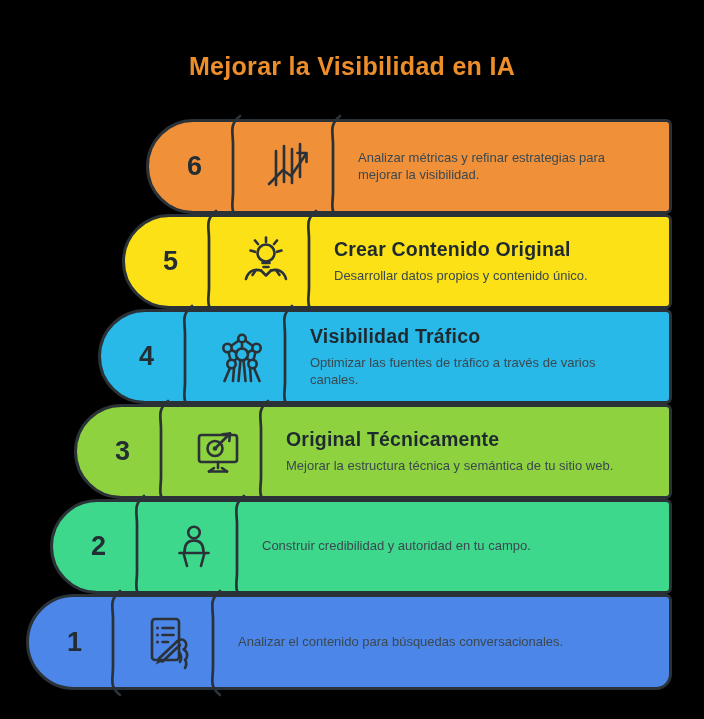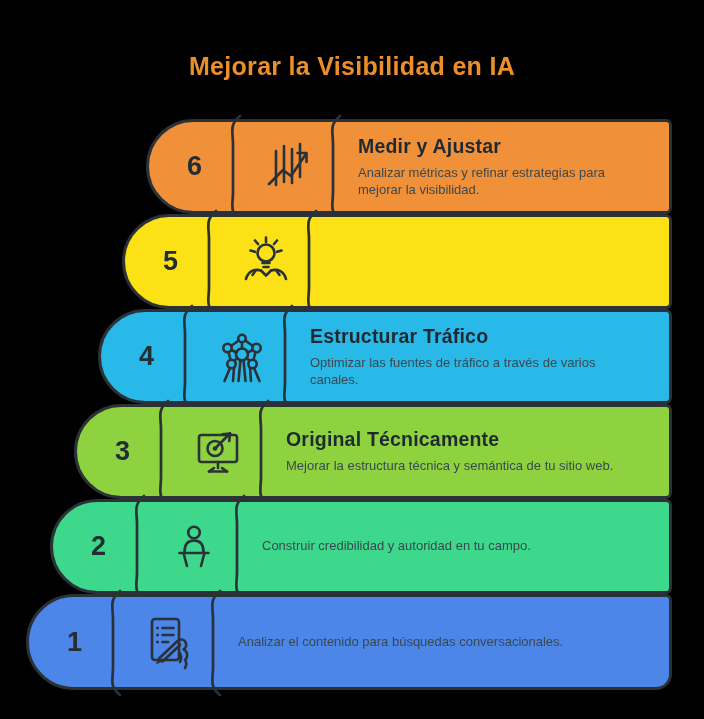--- a/index.html
+++ b/index.html
@@ -71,21 +71,20 @@
       <svg class="ic" width="56" height="56" viewBox="0 0 56 56">
         <path d="M14 12 V46"></path>
           <path d="M22 7 V43"></path>
           <path d="M30 10 V44"></path>
           <path d="M38 5 V38"></path>
         <path d="M7 45 L21 31 L29 37 L44 15"></path>
         <path d="M35.5 14 H44.5 V23"></path>
       </svg>
     </div>
     <div class="content">
-      <div class="row-title">Medir y Ajustar</div>
       <div class="row-desc">Analizar métricas y refinar estrategias para mejorar la visibilidad.</div>
     </div>
   </div>
 
   <div class="step-row r1" style="background-color: rgb(251, 225, 22);">
     <svg class="dividers">
       <path d="M11 0 C0 9 4 16 4 28 L4 76 C4 89 0 95 11 104" transform="translate(80 0)"></path>
       <path d="M11 0 C0 9 4 16 4 28 L4 76 C4 89 0 95 11 104" transform="translate(180 0)"></path>
     </svg>
     <div class="num">5</div>
@@ -98,20 +97,24 @@
           <path d="M17 6.5 L20 10"></path>
           <path d="M39 6.5 L36 10"></path>
         <path d="M12.5 16.5 L17 17.8"></path>
           <path d="M43.5 16.5 L39 17.8"></path>
         <path d="M8 45 C10 37.5 16 34.5 23 36.5"></path>
         <path d="M48 45 C46 37.5 40 34.5 33 36.5"></path>
         <path d="M23 36.5 L28 41.5 L33 36.5"></path>
         <path d="M18 36 L14.5 41"></path>
           <path d="M38 36 L41.5 41"></path>
       </svg>
+    </div>
+    <div class="content">
+      <div class="row-title">Crear Contenido Original</div>
+      <div class="row-desc">Desarrollar datos propios y contenido único.</div>
     </div>
   </div>
 
   <div class="step-row r2" style="background-color: rgb(41, 185, 232);">
     <svg class="dividers">
       <path d="M11 0 C0 9 4 16 4 28 L4 76 C4 89 0 95 11 104" transform="translate(80 0)"></path>
       <path d="M11 0 C0 9 4 16 4 28 L4 76 C4 89 0 95 11 104" transform="translate(180 0)"></path>
     </svg>
     <div class="num">4</div>
     <div class="iconbox">
@@ -133,21 +136,21 @@
           <path d="M41.5 23 L39.5 31"></path>
         <path d="M16 39 L10.5 52"></path>
           <path d="M20 38.8 L19 52"></path>
         <path d="M26.5 31 L24.5 52"></path>
           <path d="M29.5 31 L31.5 52"></path>
         <path d="M36 38.8 L37 52"></path>
           <path d="M40 39 L45.5 52"></path>
       </svg>
     </div>
     <div class="content">
-      <div class="row-title">Estructurar Tráfico</div>
+      <div class="row-title">Visibilidad Tráfico</div>
       <div class="row-desc">Optimizar las fuentes de tráfico a través de varios canales.</div>
     </div>
   </div>
 
   <div class="step-row r3" style="background-color: rgb(142, 210, 63);">
     <svg class="dividers">
       <path d="M11 0 C0 9 4 16 4 28 L4 76 C4 89 0 95 11 104" transform="translate(80 0)"></path>
       <path d="M11 0 C0 9 4 16 4 28 L4 76 C4 89 0 95 11 104" transform="translate(180 0)"></path>
     </svg>
     <div class="num">3</div>

